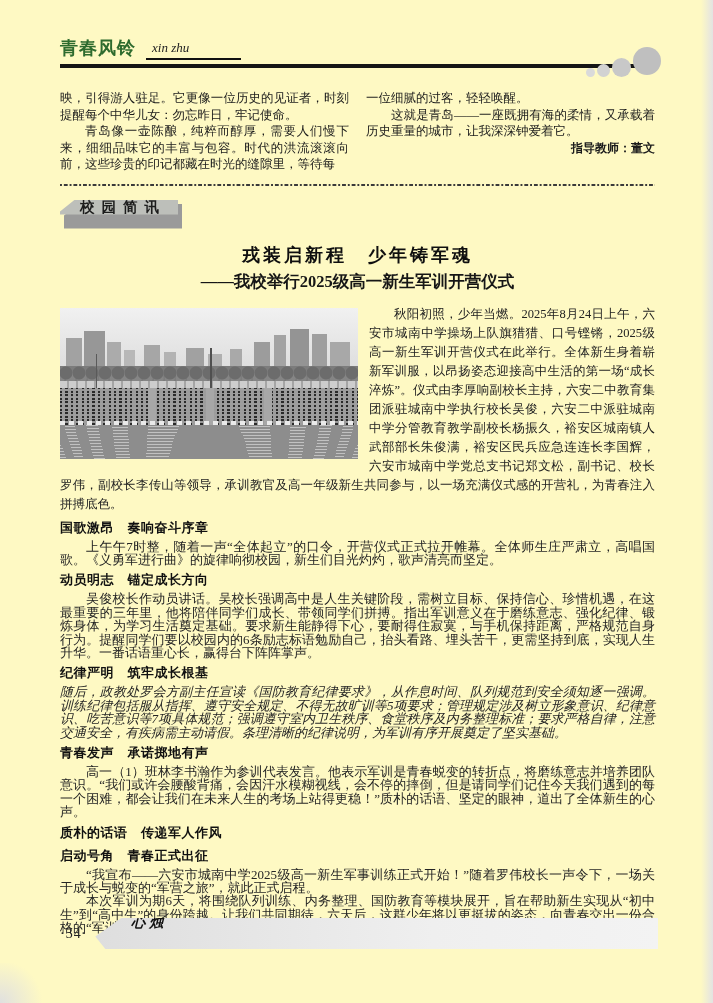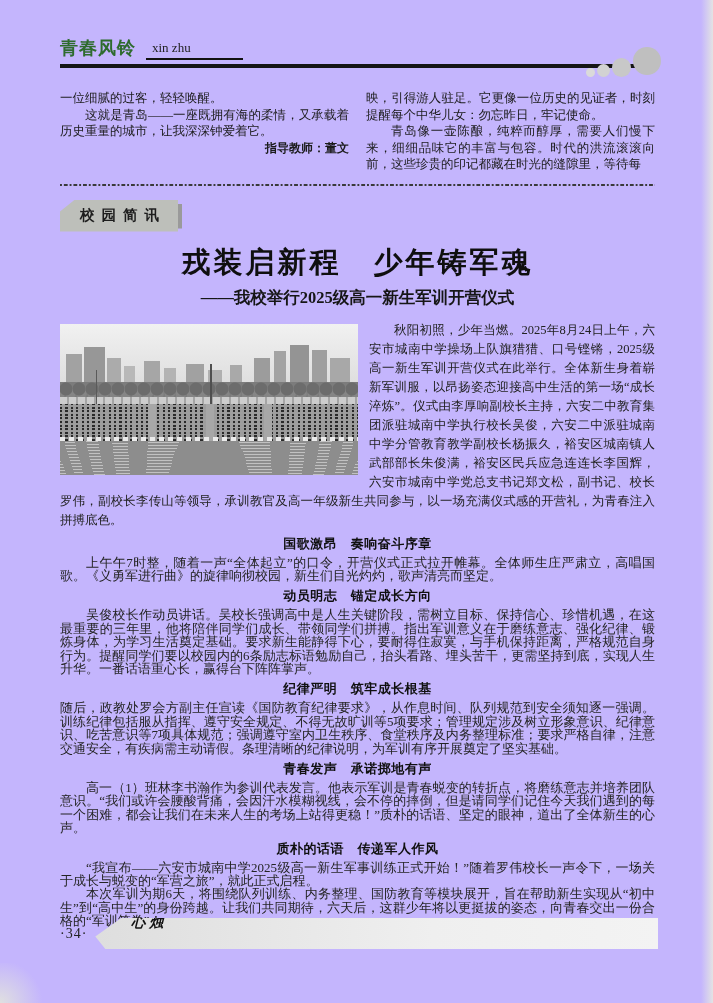--- a/index.html
+++ b/index.html
@@ -1,29 +1,29 @@
 <!DOCTYPE html>
 <html><head>
 <meta charset="utf-8">
 <style>
   html,body{margin:0;padding:0;background:#ffffff;}
-  .page{position:relative;width:713px;height:1003px;background:#c4b5fd;overflow:hidden;
+  .page{position:relative;width:713px;height:1003px;background:#fef9c3;overflow:hidden;
         font-family:"Liberation Serif","DejaVu Serif",serif;color:#1b1b1b;}
   .page::after{content:"";position:absolute;top:0;bottom:0;right:0;width:12px;
         background:linear-gradient(to left,#e3e3e3,rgba(255,255,255,0));pointer-events:none;}
   .page::before{content:"";position:absolute;left:0;bottom:0;width:46px;height:40px;
         background:radial-gradient(circle at 0 100%,#e0e0e0 0,rgba(255,255,255,0) 70%);pointer-events:none;}
   .content{position:absolute;left:60px;right:58px;top:0;}
 
   
   .masthead{margin-top:36px;position:relative;}
   .mast-row{display:flex;align-items:flex-end;height:24px;}
   .logo{font-family:"Liberation Sans","DejaVu Sans",sans-serif;font-weight:bold;
         font-size:18px;letter-spacing:1px;color:#2e6b2e;}
-  .logo-sub{font-size:13px;color:#222;margin-left:10px;
+  .logo-sub{font-style:italic;font-size:13px;color:#222;margin-left:10px;
         border-bottom:2px solid #111;padding:0 52px 2px 6px;}
   .motto{font-family:"Liberation Sans","DejaVu Sans",sans-serif;font-weight:bold;
         font-size:12.5px;color:#222;margin-left:46px;padding-bottom:3px;}
   .header-rule{height:4px;background:#151515;margin-top:4px;position:relative;}
   .circles{position:absolute;right:-6px;bottom:-9px;display:flex;align-items:flex-end;}
   .c1,.c2,.c3,.c4{border-radius:50%;}
   .c1{width:9px;height:9px;background:#dadada;margin-right:2px;}
   .c2{width:13px;height:13px;background:#d2d2d2;margin-right:2px;}
   .c3{width:19px;height:19px;background:#c8c8c8;margin-right:2px;}
   .c4{width:28px;height:28px;background:#bfbfbf;margin-bottom:2px;}
@@ -40,28 +40,28 @@
   .divider{margin-top:10px;height:5px;
      background:
        repeating-linear-gradient(90deg,#3a3a3a 0 1.6px,rgba(0,0,0,0) 1.6px 4.2px,
           #3a3a3a 4.2px 7.4px,rgba(0,0,0,0) 7.4px 9.6px);
      background-size:9.6px 2.4px;background-position:0 1px;background-repeat:repeat-x;}
 
   
   .badge-wrap{position:relative;margin-top:12px;width:122px;height:27px;}
   .badge-shadow{position:absolute;left:4px;top:4px;width:118px;height:25px;background:#9a9a9a;
       clip-path:polygon(15px 0,100% 0,100% 100%,0 100%,0 12px);}
-  .badge{position:absolute;left:0;top:0;width:118px;height:32px;background:#bdbfba;
+  .badge{position:absolute;left:0;top:0;width:118px;height:15px;background:#bdbfba;
       clip-path:polygon(15px 0,100% 0,100% 100%,0 100%,0 12px);
       display:flex;align-items:center;justify-content:center;
       font-family:"Liberation Sans","DejaVu Sans",sans-serif;font-weight:bold;
       font-size:14.5px;letter-spacing:7px;color:#1d1d1d;padding-left:8px;box-sizing:border-box;}
 
   
-  .a-title{margin:16px 0 4px;text-align:center;font-size:29px;font-weight:bold;
+  .a-title{margin:16px 0 4px;text-align:center;font-size:18px;font-weight:bold;
       letter-spacing:3px;color:#0f0f0f;}
   .a-sub{margin:2px 0 12px;text-align:center;font-size:16.5px;font-weight:600;color:#161616;}
 
   
   .photo{position:relative;float:left;width:298px;height:151px;margin:3px 11px 5px 0;
       overflow:hidden;background:#e9e9e9;}
   .ph-sky{position:absolute;inset:0;background:linear-gradient(#f1f1f1,#dedede 40%,#d2d2d2 55%);}
   .photo i{display:block;position:absolute;}
   .b{bottom:87px;background:#a8a8a8;}
   .b1{left:6px;width:16px;height:34px;background:#a2a2a2;}
@@ -93,25 +93,25 @@
   .aisle{top:80px;height:37px;width:8px;background:#a7a7a7;}
   .ai1{left:88px;} .ai2{left:146px;} .ai3{left:204px;}
   .ph-barrier{left:0;right:0;top:113px;height:4px;
      background:repeating-linear-gradient(90deg,#eaeaea 0 5px,rgba(0,0,0,0) 5px 9px);}
   .ph-track{left:-20px;right:-20px;top:117px;height:34px;
      background:repeating-radial-gradient(ellipse 170% 420% at 50% 520%,
         #8d8d8d 0 10px,#c1c1c1 10px 12px);}
 
   
   .intro{margin:0 0 3px;font-size:12.5px;line-height:19px;text-align:justify;text-indent:2em;color:#222;}
-  .sec-h{clear:none;margin:5px 0 3px;text-align:center;
+  .sec-h{clear:none;margin:5px 0 3px;text-align:left;
       font-family:"Liberation Sans","DejaVu Sans",sans-serif;font-weight:bold;
       font-size:13px;color:#101010;letter-spacing:.5px;}
   .sec-p{margin:0;font-size:13px;line-height:13.4px;text-align:justify;text-indent:2em;color:#242424;}
-  .sec-p.noind{text-indent:0;}
+  .sec-p.noind{text-indent:0;font-style:italic;}
 
   
   .footer{position:absolute;left:60px;right:55px;top:918px;display:flex;align-items:center;}
   .pageno{font-size:14px;color:#222;letter-spacing:1px;white-space:nowrap;}
   .foot-band{position:relative;flex:1;height:31px;margin-left:8px;
       background:linear-gradient(90deg,#dedede,#efefef 60%,#f3f3f3);
       clip-path:polygon(0 60%,26px 0,100% 0,100% 100%,10px 100%);}
   .foot-title{position:absolute;left:36px;top:-4px;font-weight:bold;font-style:italic;
       font-size:14px;color:#111;letter-spacing:4px;}
 </style>
@@ -131,27 +131,27 @@
           <span class="c1"></span>
           <span class="c2"></span>
           <span class="c3"></span>
           <span class="c4"></span>
         </span>
       </div>
     </header>
 
     <section class="twocol">
       <div class="col">
+        <p class="noind">映，引得游人驻足。它更像一位历史的见证者，时刻提醒每个中华儿女：勿忘昨日，牢记使命。</p>
+        <p>青岛像一壶陈酿，纯粹而醇厚，需要人们慢下来，细细品味它的丰富与包容。时代的洪流滚滚向前，这些珍贵的印记都藏在时光的缝隙里，等待每</p>
+      </div>
+      <div class="col">
         <p class="noind">一位细腻的过客，轻轻唤醒。</p>
         <p>这就是青岛——一座既拥有海的柔情，又承载着历史重量的城市，让我深深钟爱着它。</p>
         <p class="credit">指导教师：董文</p>
-      </div>
-      <div class="col">
-        <p class="noind">映，引得游人驻足。它更像一位历史的见证者，时刻提醒每个中华儿女：勿忘昨日，牢记使命。</p>
-        <p>青岛像一壶陈酿，纯粹而醇厚，需要人们慢下来，细细品味它的丰富与包容。时代的洪流滚滚向前，这些珍贵的印记都藏在时光的缝隙里，等待每</p>
       </div>
     </section>
 
     <div class="divider"></div>
 
     <div class="badge-wrap">
       <div class="badge-shadow"></div>
       <div class="badge">校园简讯</div>
     </div>
 
@@ -196,20 +196,21 @@
       <p class="sec-p">吴俊校长作动员讲话。吴校长强调高中是人生关键阶段，需树立目标、保持信心、珍惜机遇，在这最重要的三年里，他将陪伴同学们成长、带领同学们拼搏。指出军训意义在于磨练意志、强化纪律、锻炼身体，为学习生活奠定基础。要求新生能静得下心，要耐得住寂寞，与手机保持距离，严格规范自身行为。提醒同学们要以校园内的6条励志标语勉励自己，抬头看路、埋头苦干，更需坚持到底，实现人生升华。一番话语重心长，赢得台下阵阵掌声。</p>
 
       <h3 class="sec-h">纪律严明　筑牢成长根基</h3>
       <p class="sec-p noind">随后，政教处罗会方副主任宣读《国防教育纪律要求》，从作息时间、队列规范到安全须知逐一强调。训练纪律包括服从指挥、遵守安全规定、不得无故旷训等5项要求；管理规定涉及树立形象意识、纪律意识、吃苦意识等7项具体规范；强调遵守室内卫生秩序、食堂秩序及内务整理标准；要求严格自律，注意交通安全，有疾病需主动请假。条理清晰的纪律说明，为军训有序开展奠定了坚实基础。</p>
 
       <h3 class="sec-h">青春发声　承诺掷地有声</h3>
       <p class="sec-p">高一（1）班林李书瀚作为参训代表发言。他表示军训是青春蜕变的转折点，将磨练意志并培养团队意识。“我们或许会腰酸背痛，会因汗水模糊视线，会不停的摔倒，但是请同学们记住今天我们遇到的每一个困难，都会让我们在未来人生的考场上站得更稳！”质朴的话语、坚定的眼神，道出了全体新生的心声。</p>
 
       <h3 class="sec-h">质朴的话语　传递军人作风</h3>
 
+      <h3 class="sec-h">启动号角　青春正式出征</h3>
       <p class="sec-p">“我宣布——六安市城南中学2025级高一新生军事训练正式开始！”随着罗伟校长一声令下，一场关于成长与蜕变的“军营之旅”，就此正式启程。</p>
       <p class="sec-p">本次军训为期6天，将围绕队列训练、内务整理、国防教育等模块展开，旨在帮助新生实现从“初中生”到“高中生”的身份跨越。让我们共同期待，六天后，这群少年将以更挺拔的姿态，向青春交出一份合格的“军训答卷”！</p>
     </article>
   </div>
 
   <footer class="footer">
     <span class="pageno">·34·</span>
     <div class="foot-band">
       <span class="foot-title">心烛</span>
     </div>

